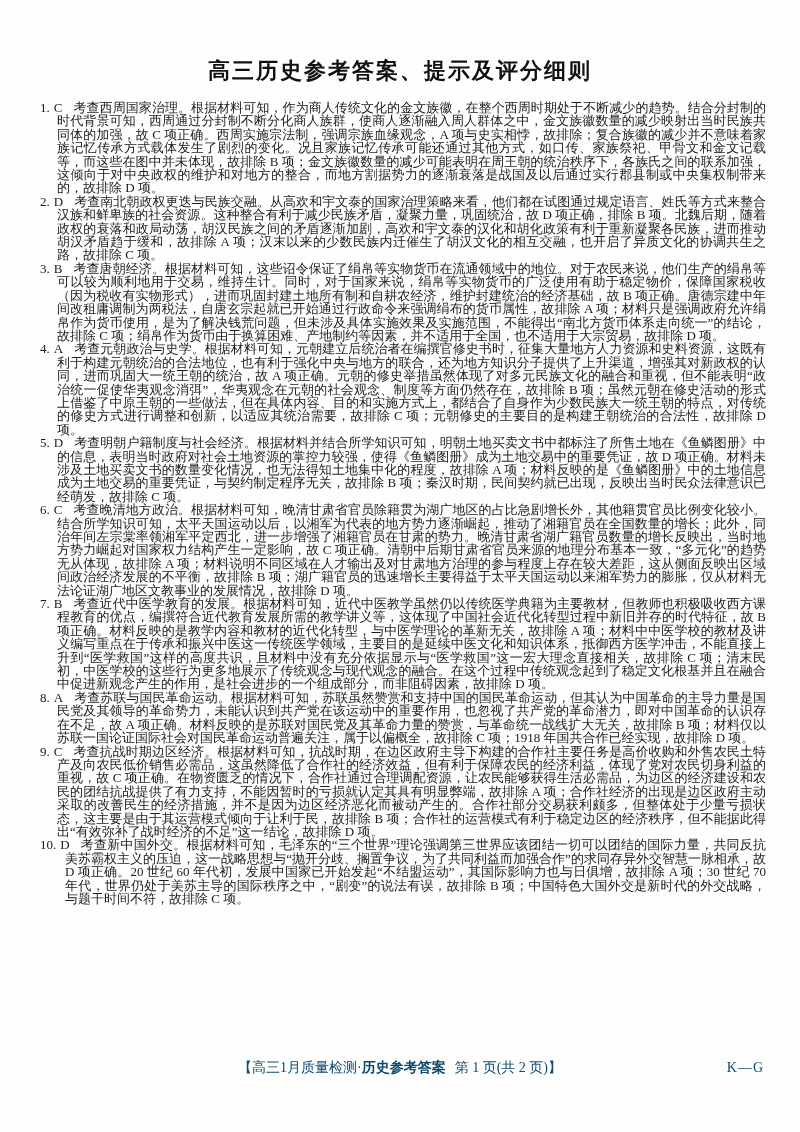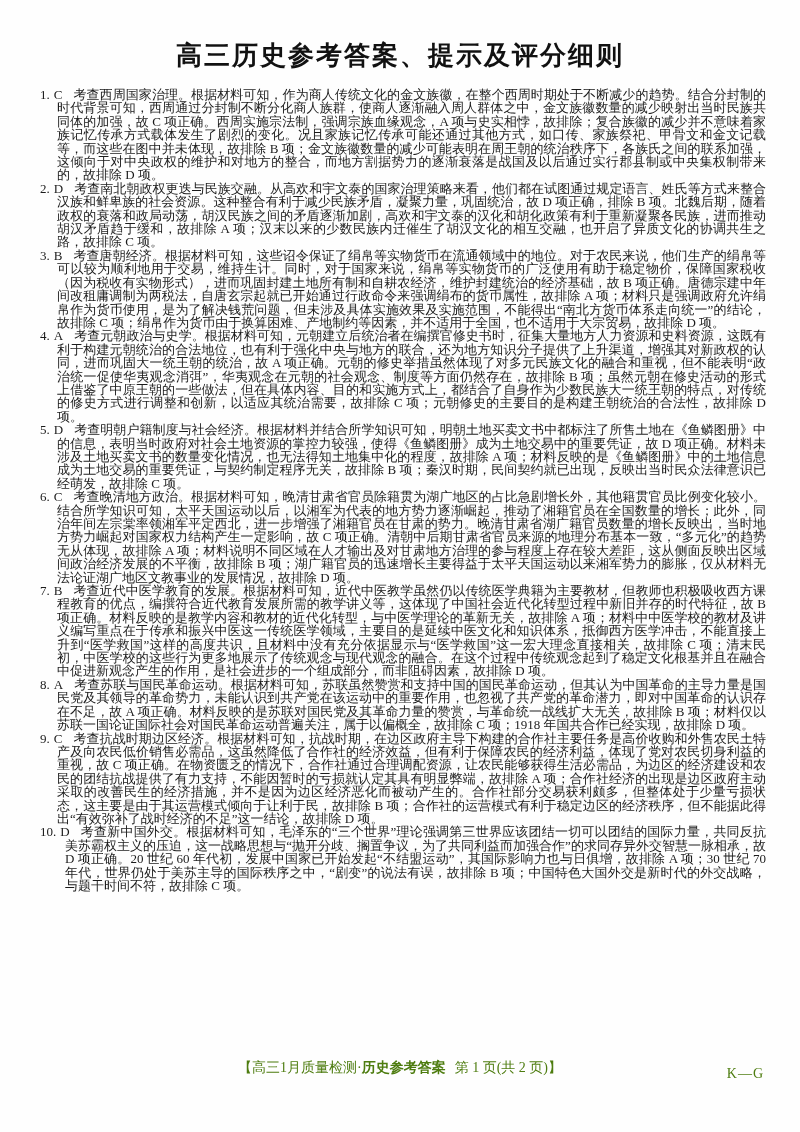--- a/index.html
+++ b/index.html
@@ -4,42 +4,42 @@
 <style>
   * { margin: 0; padding: 0; box-sizing: border-box; }
   html, body { background: #ffffff; }
   .page {
     width: 800px; height: 1132px; margin: 0 auto;
     background: #fefefe; position: relative; overflow: hidden;
     font-family: "Liberation Serif", "DejaVu Serif", serif;
     color: #1b1b1b;
   }
   .title {
-    text-align: center; padding-top: 38px;
+    text-align: center; padding-top: 56px;
     font-family: Liberation Mono, monospace;
-    font-size: 26px; font-weight: bold; letter-spacing: 2px;
+    font-size: 22px; font-weight: bold; letter-spacing: 2px;
     color: #111;
   }
   .answers {
     padding: 15px 34px 0 40px;
     font-size: 13px; line-height: 13.4px;
     text-align: justify; text-justify: inter-ideograph;
     max-height: 950px; overflow: hidden;
   }
   .item { padding-left: 17px; text-indent: -17px; font-family: Liberation Serif, serif; }
   .item.wide { padding-left: 25px; text-indent: -25px; }
   .num { margin-right: 4px; }
   .ans { margin-right: 11px; }
   .footer {
     position: absolute; left: 0; right: 0; top: 1059px;
-    text-align: center; font-size: 14px; color: #4d7c0f;
+    text-align: center; font-size: 14px; color: #0c4a6e;
   }
   .footer-doc { font-weight: bold; }
   .footer-page { margin-left: 9px; }
-  .footer-code { position: absolute; right: 36px; top: 7px; letter-spacing: 1px; }
+  .footer-code { position: absolute; right: 36px; top: 1px; letter-spacing: 1px; }
 </style>
 </head>
 <body>
 
 <div class="page">
 
   <h1 class="title">高三历史参考答案、提示及评分细则</h1>
 
   <div class="answers">
       <div class="item"><span class="num">1.</span><span class="ans">C</span><span class="txt">考查西周国家治理。根据材料可知，作为商人传统文化的金文族徽，在整个西周时期处于不断减少的趋势。结合分封制的时代背景可知，西周通过分封制不断分化商人族群，使商人逐渐融入周人群体之中，金文族徽数量的减少映射出当时民族共同体的加强，故 C 项正确。西周实施宗法制，强调宗族血缘观念，A 项与史实相悖，故排除；复合族徽的减少并不意味着家族记忆传承方式载体发生了剧烈的变化。况且家族记忆传承可能还通过其他方式，如口传、家族祭祀、甲骨文和金文记载等，而这些在图中并未体现，故排除 B 项；金文族徽数量的减少可能表明在周王朝的统治秩序下，各族氏之间的联系加强，这倾向于对中央政权的维护和对地方的整合，而地方割据势力的逐渐衰落是战国及以后通过实行郡县制或中央集权制带来的，故排除 D 项。</span></div>

